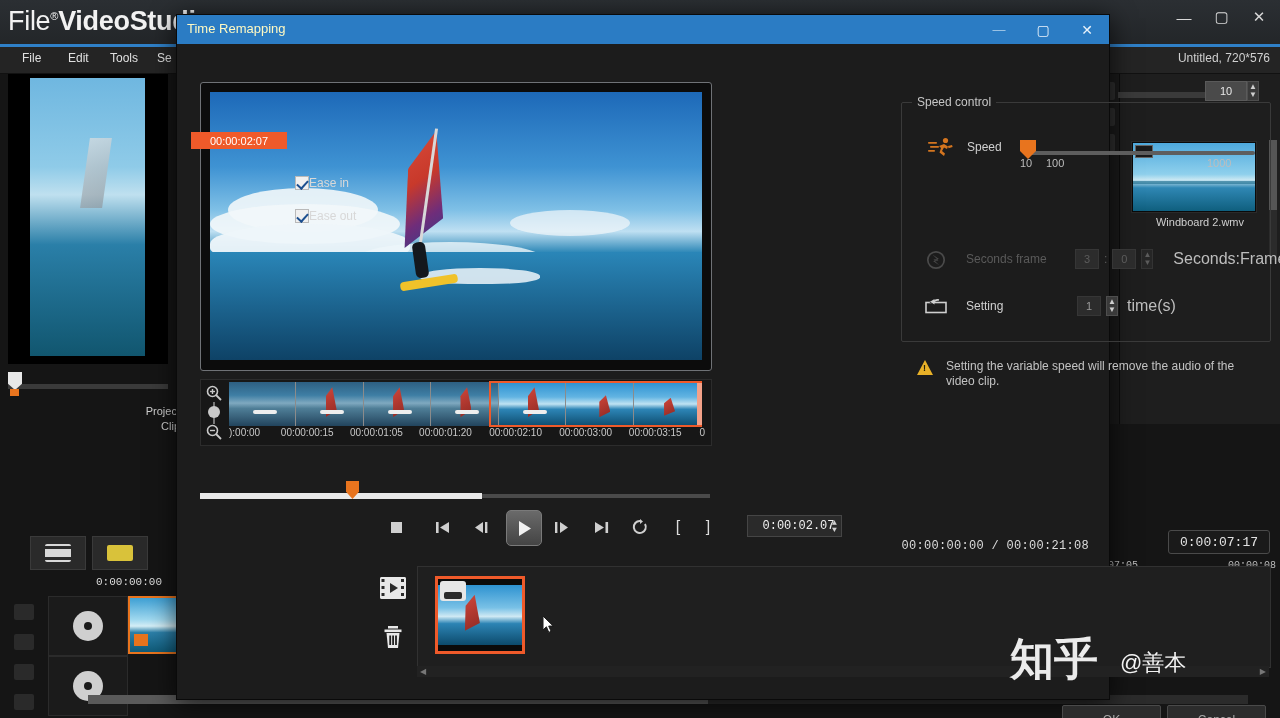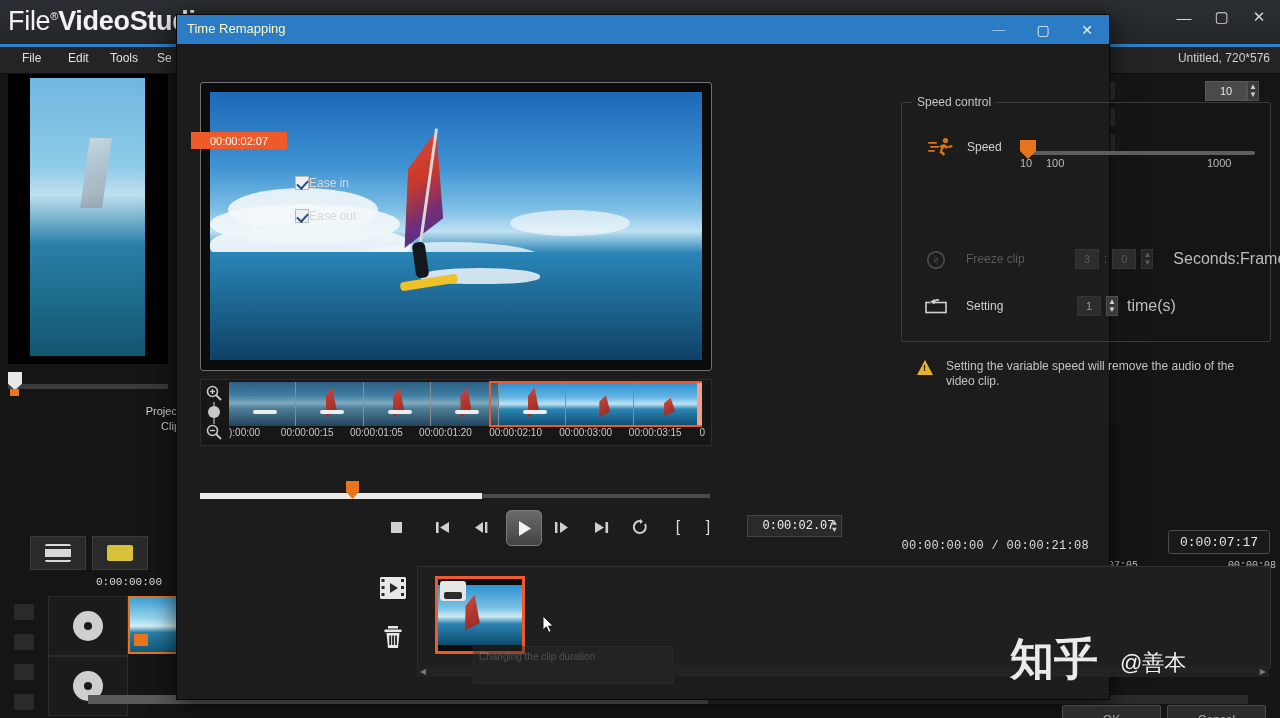--- a/index.html
+++ b/index.html
@@ -267,20 +267,33 @@
       <div>Project</div>
       <div>Clip</div>
     </div>
 
     <div id="bg-sidecol">
       <div></div>
       <div></div>
       <div></div>
     </div>
 
+    <div id="bg-lib">
+      <div id="bg-lib-icon1"></div>
+      <div id="bg-lib-slider"></div>
+      <div id="bg-lib-slider-h"></div>
+      <div id="bg-lib-thumb">
+        <div class="tag"></div>
+        <div class="horiz"></div>
+      </div>
+      <div id="bg-lib-name">Windboard 2.wmv</div>
+      <div id="bg-lib-scroll">
+          <i></i>
+        </div>
+    </div>
 
     <div id="bg-options">
       <span>Options</span>
       <span>⌃</span>
     </div>
 
     <div id="bg-toolstrip">
       <div id="bg-tab1">
           <span class="filmicon"></span>
         </div>
@@ -502,24 +515,20 @@
 
     <div id="tray">
       <div id="tray-clip">
         <div class="pic"></div>
         <div class="sail2"></div>
         <div class="badge"></div>
       </div>
     </div>
     <div id="tray-clip-tc">00:00:02:07</div>
 
-    <div id="tooltip">
-      <div>Changing the clip duration</div>
-      <div>Duration: 00:00:15:15</div>
-    </div>
 
     <svg id="cursor" viewBox="0 0 12 18">
       <path d="M0 0 L0 14 L3.4 10.8 L5.8 16.4 L8.1 15.3 L5.7 10.1 L10.2 10 Z" fill="#ffffff" stroke="#1a1a1a" stroke-width="1"></path>
     </svg>
 
     <div id="tray-scroll">
       <span style="padding-left:3px">◀</span>
       <span style="padding-right:3px">▶</span>
     </div>
 
@@ -562,21 +571,21 @@
       <span class="cb"></span>
       <span class="cb-label">Ease out</span>
     </div>
 
     <div style="position:absolute;left:744px;top:205px;width:30px;height:22px;display:flex;align-items:center;justify-content:center">
       <svg width="20" height="20" viewBox="0 0 20 20">
           <circle cx="10" cy="10" r="8.2" fill="none" stroke="#4a4a4a" stroke-width="1.7"></circle>
           <path d="M6.5 4.5 L13 9 L7.5 9.5 L13.5 15.5 L7 11 L12.5 10.5 Z" fill="#4a4a4a"></path>
         </svg>
     </div>
-    <div style="position:absolute;left:789px;top:208px;font-size:12px;color:#5a5a5a">Freeze clip</div>
+    <div style="position:absolute;left:789px;top:208px;font-size:12px;color:#5a5a5a">Seconds frame</div>
     <div style="position:absolute;left:898px;top:205px;display:flex;align-items:center;gap:5px">
       <div class="numbox dim" style="width:24px">3</div>
       <span style="color:#5a5a5a;font-size:12px">:</span>
       <div class="numbox dim" style="width:24px">0</div>
       <div class="spinner dim">
           <span>▲</span>
           <span>▼</span>
         </div>
       <span style="color:#bdbdbd;font-size:16px;margin-left:15px">Seconds:Frames</span>
     </div>

